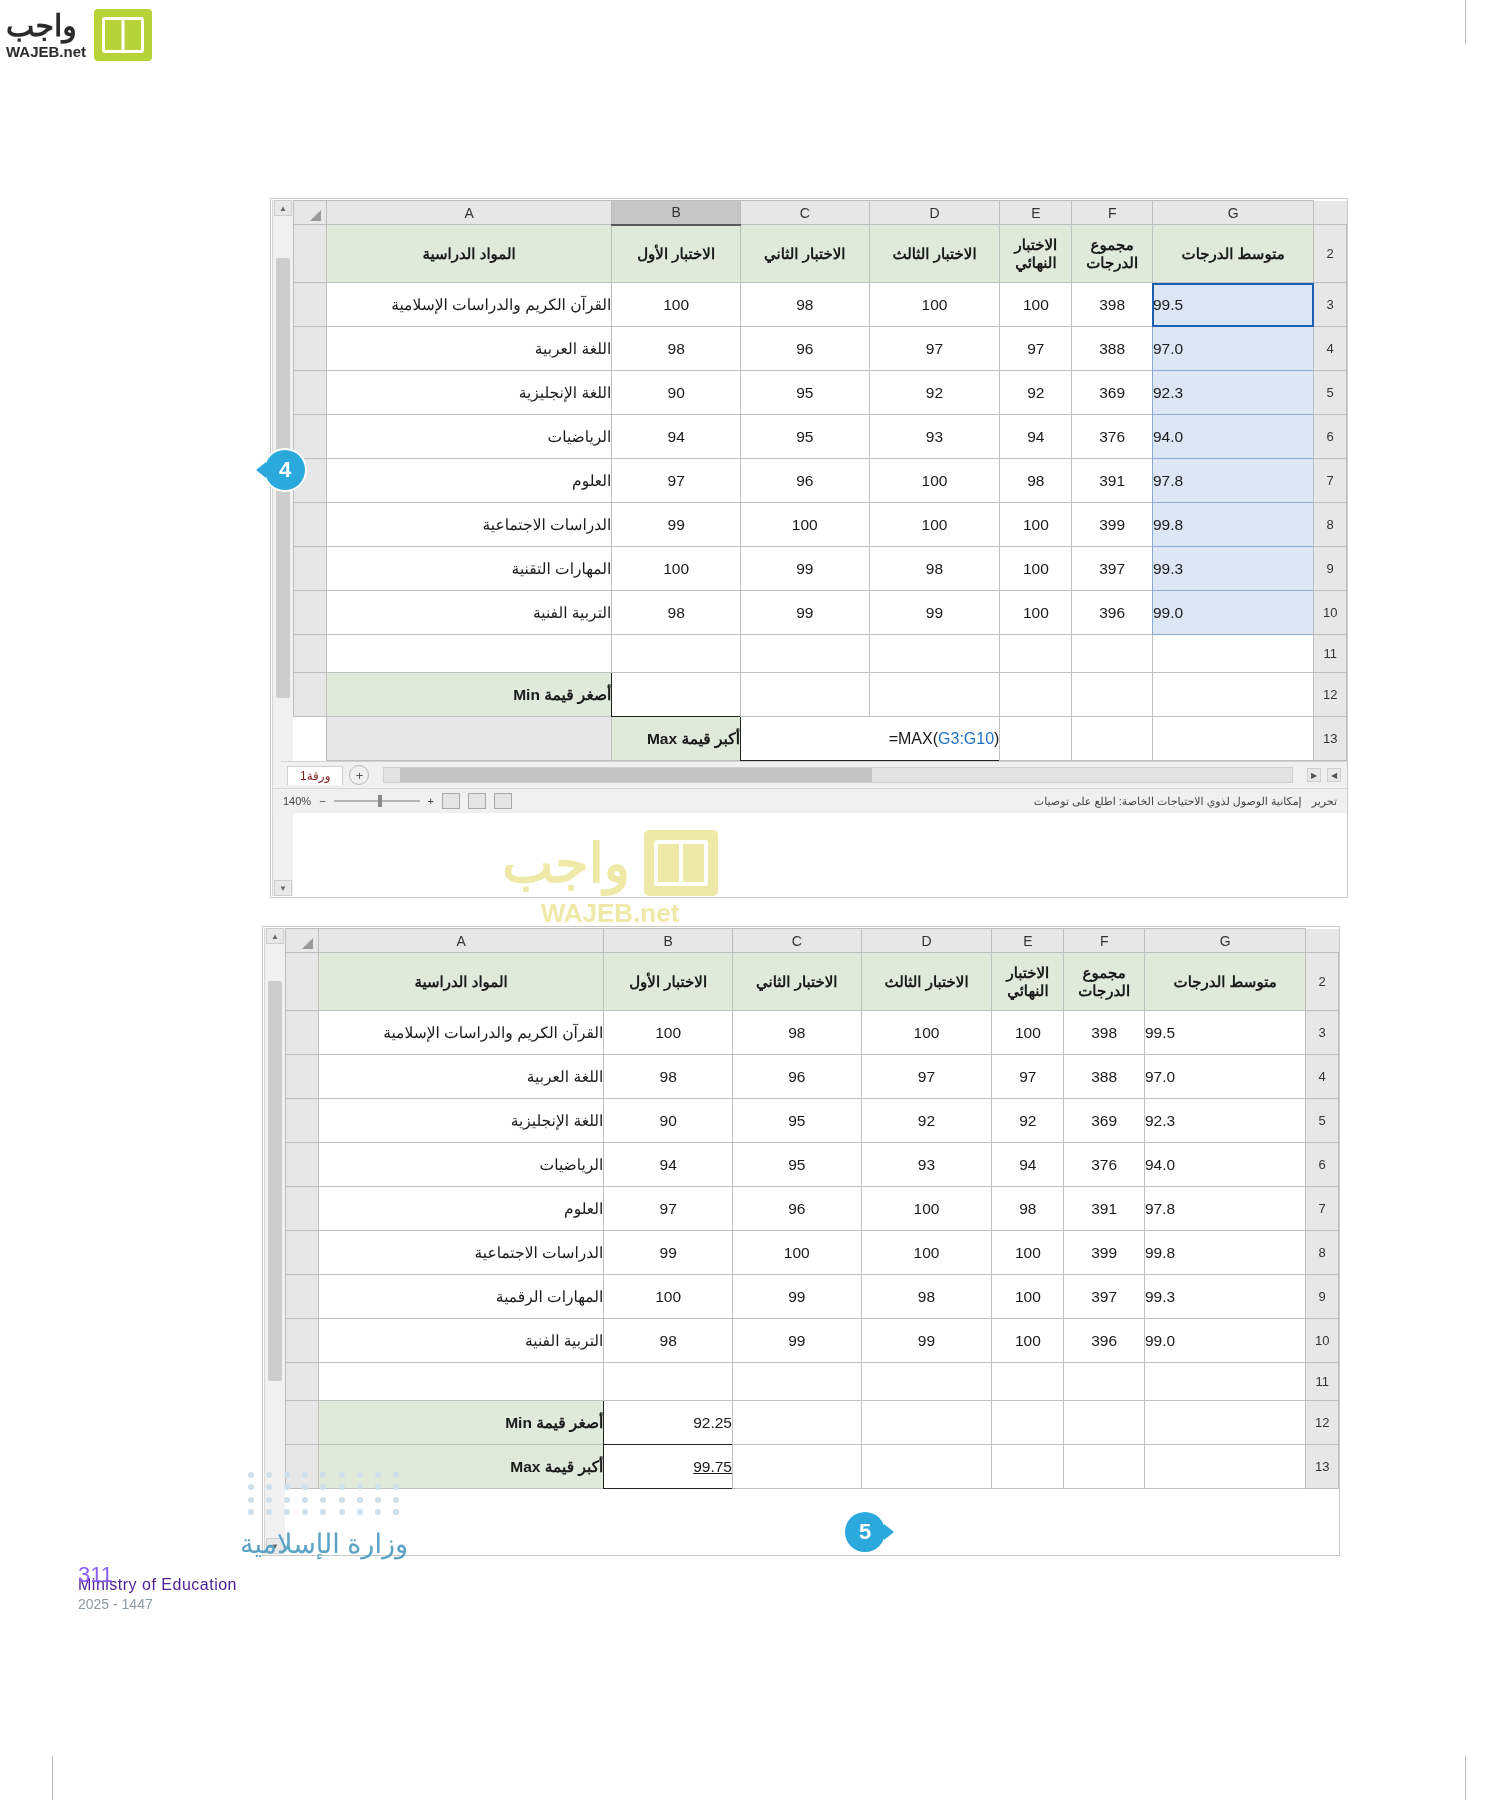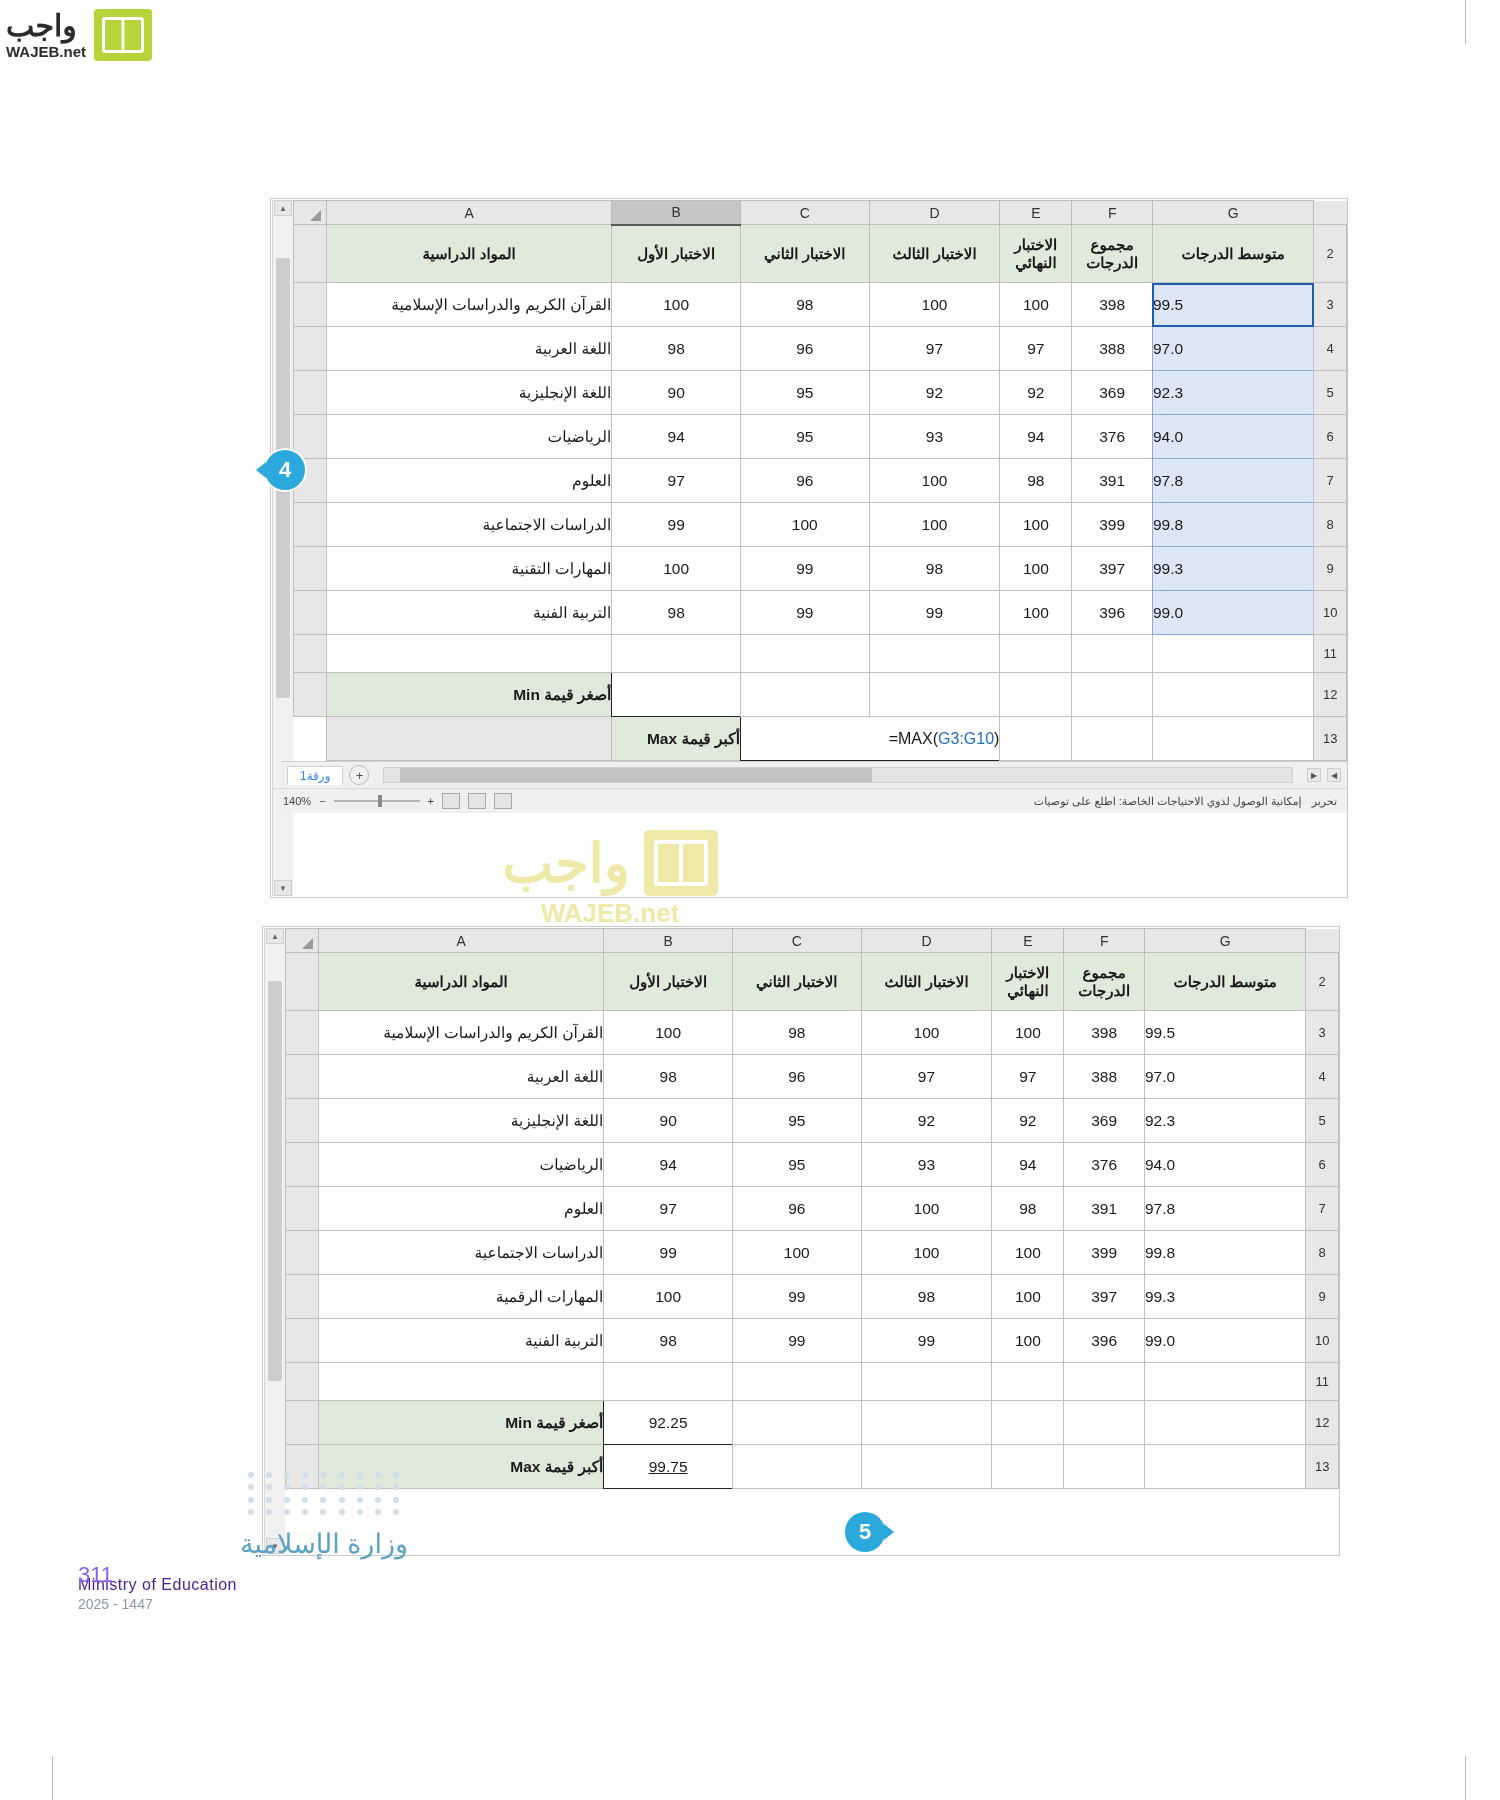--- a/index.html
+++ b/index.html
@@ -221,21 +221,21 @@
   .label-green {
     background: #dfeadb;
     text-align: right;
     padding-right: 8px;
     font-weight: bold;
     font-size: 15.5px;
     height: 38px !important;
   }
   .val-cell {
     height: 38px !important;
-    text-align: center;
+    text-align: right;
     padding-left: 12px;
     font-size: 15.5px;
   }
   .short-row td { height: 38px !important; }
 
   
   .sel-range {
     background: #dce6f4;
     border: 1px solid #8aa9d0 !important;
   }
@@ -300,21 +300,21 @@
     align-items: center;
     justify-content: center;
     box-sizing: border-box;
   }
   .tab-chip {
     background: #ffffff;
     border: 1px solid #cfcfcf;
     border-bottom: none;
     padding: 2px 12px;
     font-size: 12px;
-    color: #3b82f6;
+    color: #7f1d1d;
   }
   .tab-plus {
     width: 18px; height: 18px;
     border-radius: 50%;
     border: 1px solid #b9b9b9;
     color: #555;
     font-size: 13px;
     display: flex; align-items: center; justify-content: center;
   }
   .statusbar {

